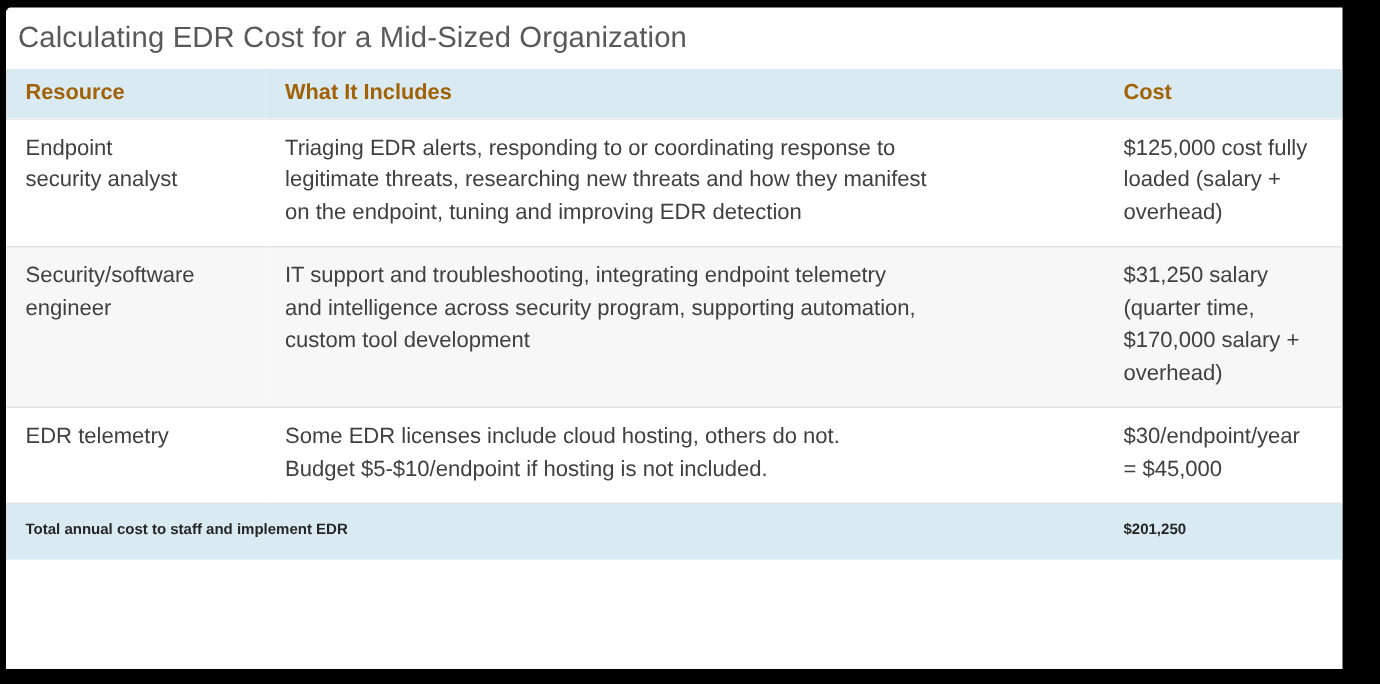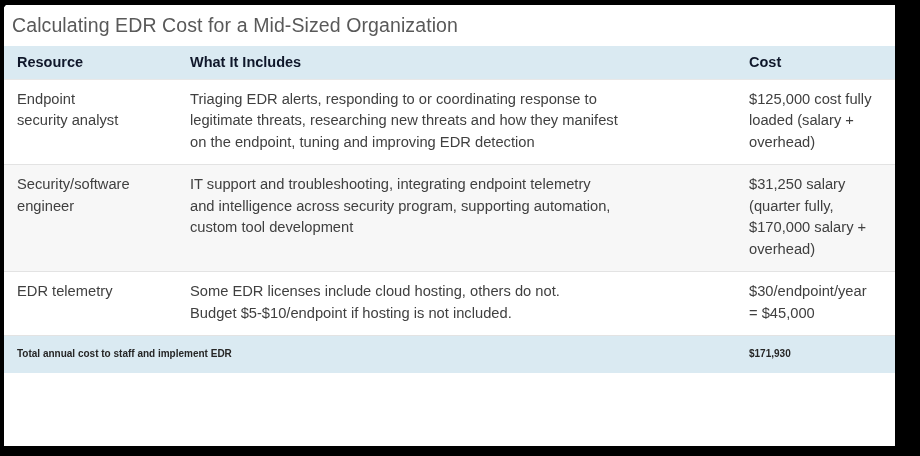--- a/index.html
+++ b/index.html
@@ -43,21 +43,21 @@
     width: 891px;
     border-collapse: collapse;
     table-layout: fixed;
   }
   table#cost-table col.c1 { width: 173px; }
   table#cost-table col.c2 { width: 559px; }
   table#cost-table col.c3 { width: 159px; }
 
   thead th {
     background: #daeaf2;
-    color: #0f172a;
+    color: #a16207;
     font-size: 14.5px;
     font-weight: bold;
     text-align: left;
     vertical-align: middle;
     height: 33px;
     padding: 2px 8px 3px 13px;
     border-bottom: 1px solid #e8e8e8;
   }
   tbody td {
     font-size: 14.7px;
@@ -129,21 +129,21 @@
             <span class="cell-line">Security/software</span>
             <span class="cell-line">engineer</span>
           </td>
           <td>
             <span class="cell-line">IT support and troubleshooting, integrating endpoint telemetry</span>
             <span class="cell-line">and intelligence across security program, supporting automation,</span>
             <span class="cell-line">custom tool development</span>
           </td>
           <td>
             <span class="cell-line">$31,250 salary</span>
-            <span class="cell-line">(quarter fully,</span>
+            <span class="cell-line">(quarter time,</span>
             <span class="cell-line">$170,000 salary +</span>
             <span class="cell-line">overhead)</span>
           </td>
         </tr>
 
         <tr class="row-plain">
           <td>
             <span class="cell-line">EDR telemetry</span>
           </td>
           <td>
@@ -151,20 +151,20 @@
             <span class="cell-line">Budget $5-$10/endpoint if hosting is not included.</span>
           </td>
           <td>
             <span class="cell-line">$30/endpoint/year</span>
             <span class="cell-line">= $45,000</span>
           </td>
         </tr>
 
         <tr class="total-row">
           <td colspan="2">Total annual cost to staff and implement EDR</td>
-          <td>$171,930</td>
+          <td>$201,250</td>
         </tr>
 
       </tbody>
     </table>
 
   </div>
 </div>
 
 </body></html>

